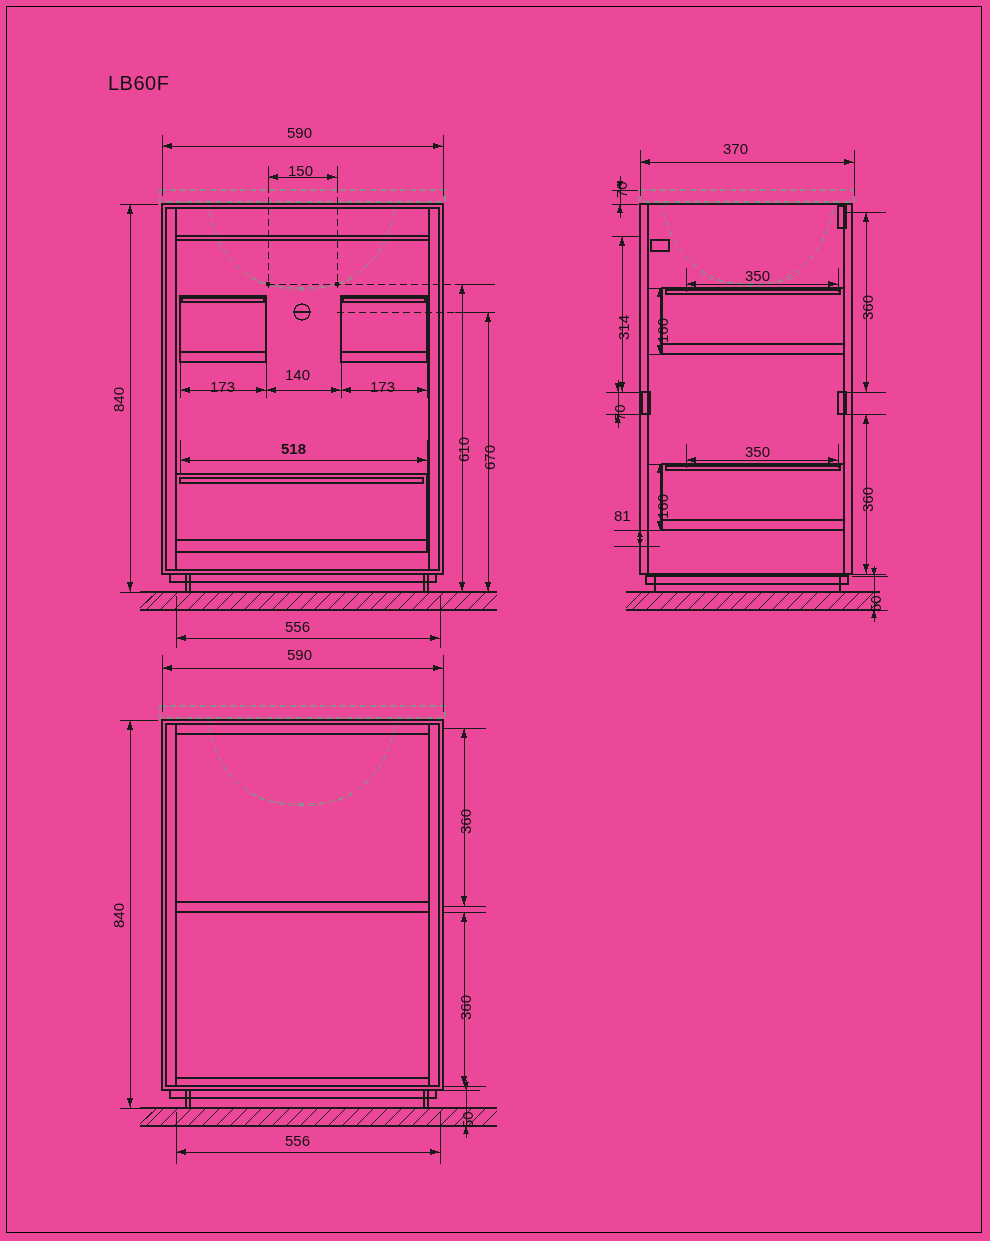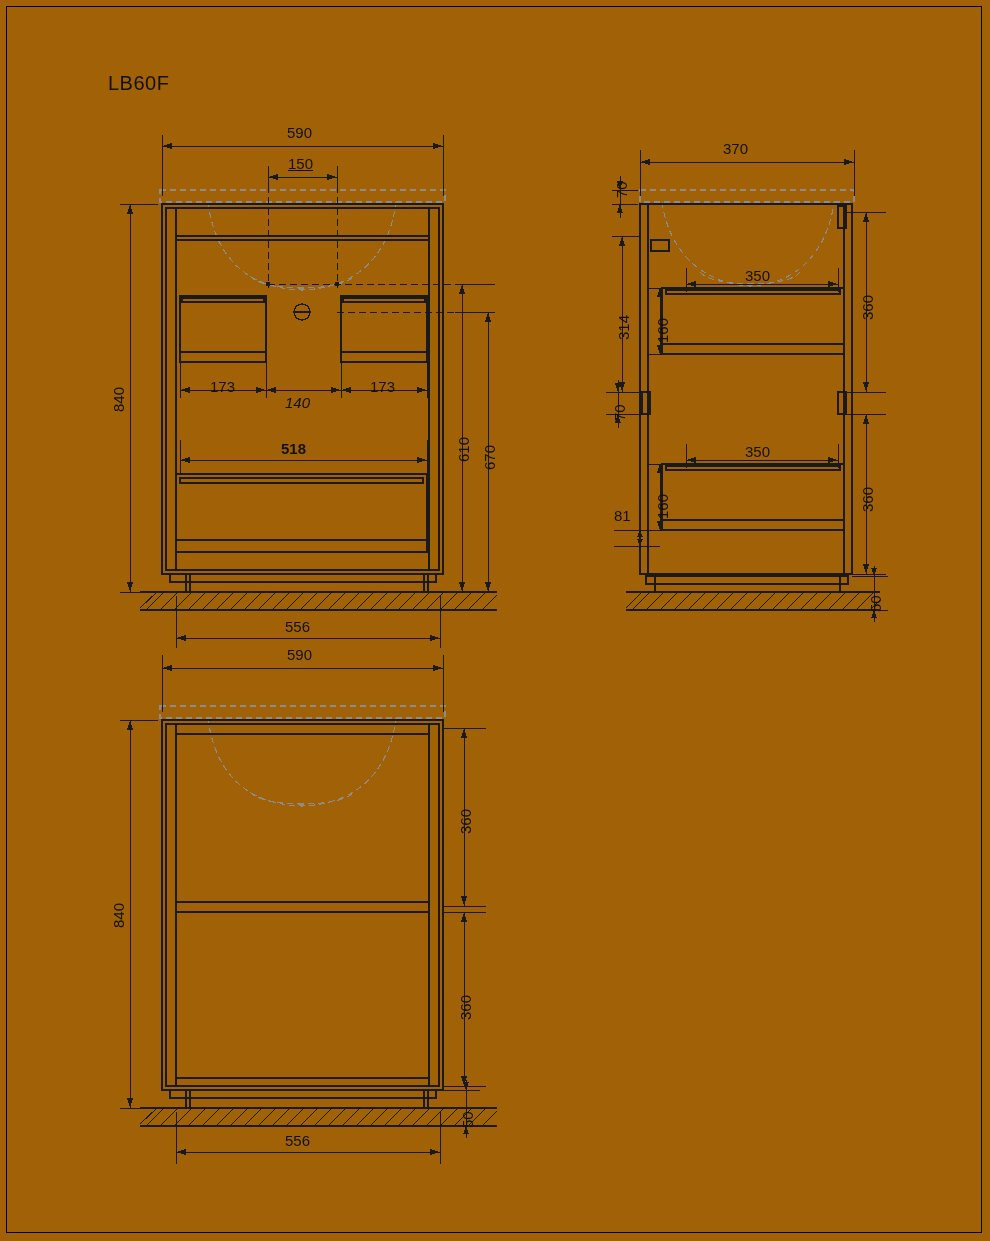--- a/index.html
+++ b/index.html
@@ -1,17 +1,17 @@
 <!DOCTYPE html>
 <html><head>
 <meta charset="utf-8">
 <style>
   html,body{margin:0;padding:0;background:#ffffff;}
   body{font-family:"Liberation Sans", sans-serif;}
-  #sheet{position:relative;width:990px;height:1241px;background:#a16207;overflow:hidden;}
+  #sheet{position:relative;width:990px;height:1241px;background:#ec4899;overflow:hidden;}
   #frame{position:absolute;left:6px;top:6px;width:976px;height:1227px;border:1px solid #000;box-sizing:border-box;}
   .title{position:absolute;font-size:20px;color:#111;letter-spacing:.5px;}
   svg{position:absolute;left:0;top:0;width:990px;height:1241px;}
   .dimtxt{position:absolute;font-size:15px;color:#111;white-space:nowrap;}
   .vert{transform-origin:left top;transform:rotate(-90deg);}
 </style>
 </head>
 <body>
 
 <div id="sheet">
@@ -368,24 +368,24 @@
         <line x1="440" y1="1090" x2="480" y2="1090"></line>
         <line x1="440" y1="1126" x2="480" y2="1126"></line>
         <line x1="466" y1="1080" x2="466" y2="1138"></line>
         <path d="M466 1090 l-3 -8 h6 z" fill="#1a1a1a" stroke="none"></path>
         <path d="M466 1126 l-3 8 h6 z" fill="#1a1a1a" stroke="none"></path>
       </g>
     </g>
   </svg>
 
   <div class="dimtxt" style="left:287px;top:124px;">590</div>
-  <div class="dimtxt" style="left:288px;top:155px;text-decoration:underline;">150</div>
+  <div class="dimtxt" style="left:288px;top:162px;text-decoration:underline;">150</div>
   <div class="dimtxt vert" style="left:110px;top:412px;">840</div>
   <div class="dimtxt" style="left:210px;top:378px;">173</div>
-  <div class="dimtxt" style="left:285px;top:394px;font-style:italic;">140</div>
+  <div class="dimtxt" style="left:285px;top:366px;">140</div>
   <div class="dimtxt" style="left:370px;top:378px;">173</div>
   <div class="dimtxt" style="left:281px;top:440px;font-weight:bold;">518</div>
   <div class="dimtxt vert" style="left:455px;top:462px;">610</div>
   <div class="dimtxt vert" style="left:481px;top:470px;">670</div>
   <div class="dimtxt" style="left:285px;top:618px;">556</div>
 
   <div class="dimtxt" style="left:723px;top:140px;">370</div>
   <div class="dimtxt vert" style="left:613px;top:198px;">70</div>
   <div class="dimtxt vert" style="left:615px;top:340px;">314</div>
   <div class="dimtxt vert" style="left:611px;top:421px;">70</div>

